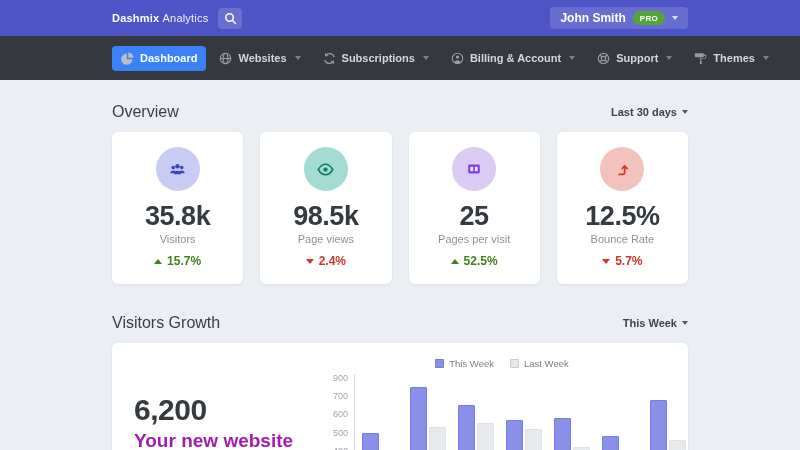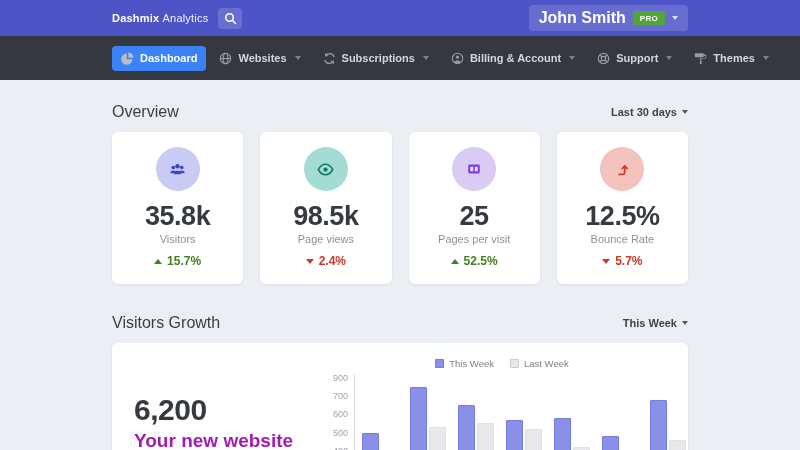--- a/index.html
+++ b/index.html
@@ -9,23 +9,23 @@
   
   .topbar { height:36px; background:#4d54c6; display:flex; align-items:center; }
   .topbar-inner { width:576px; margin:0 auto; display:flex; align-items:center; }
   .brand { color:#fff; font-size:11px; letter-spacing:.2px; cursor:pointer; }
   .brand b { font-weight:700; }
   .brand span.lite { font-weight:400; opacity:.92; }
   .search-btn { margin-left:10px; width:24px; height:21px; border-radius:4px;
     background:rgba(255,255,255,.16); display:flex; align-items:center; justify-content:center; cursor:pointer; }
   .user-btn { margin-left:auto; display:flex; align-items:center; gap:7px;
     background:rgba(255,255,255,.15); border-radius:4px; padding:4px 10px; cursor:pointer; }
-  .user-name { color:#fff; font-size:16px; font-weight:700;text-align:center; }
+  .user-name { color:#fff; font-size:12px; font-weight:700;text-align:center; }
   .pro-badge { background:#54a43c; color:#fff; font-size:8px; font-weight:700;
-    padding:2.5px 7px; border-radius:2px; letter-spacing:.3px; }
+    padding:2.5px 7px; border-radius:7px; letter-spacing:.3px; }
   .caret { width:0; height:0; border-left:3.5px solid transparent; border-right:3.5px solid transparent;
     border-top:4px solid #dfe1f6; display:inline-block; }
 
   
   .navbar { height:44px; background:#35383e; display:flex; align-items:center; }
   .navbar-inner { width:576px; margin:0 auto; display:flex; align-items:center; gap:4px; }
   .nav-item { display:flex; align-items:center; gap:6px; padding:6px 9px; border-radius:4px;
     color:#d4d6da; font-size:11px; font-weight:600; cursor:pointer; white-space:nowrap; }
   .nav-item.active { background:#3b82f6; color:#fff; }
   .nav-ico { display:flex; color:#979ca4; }

